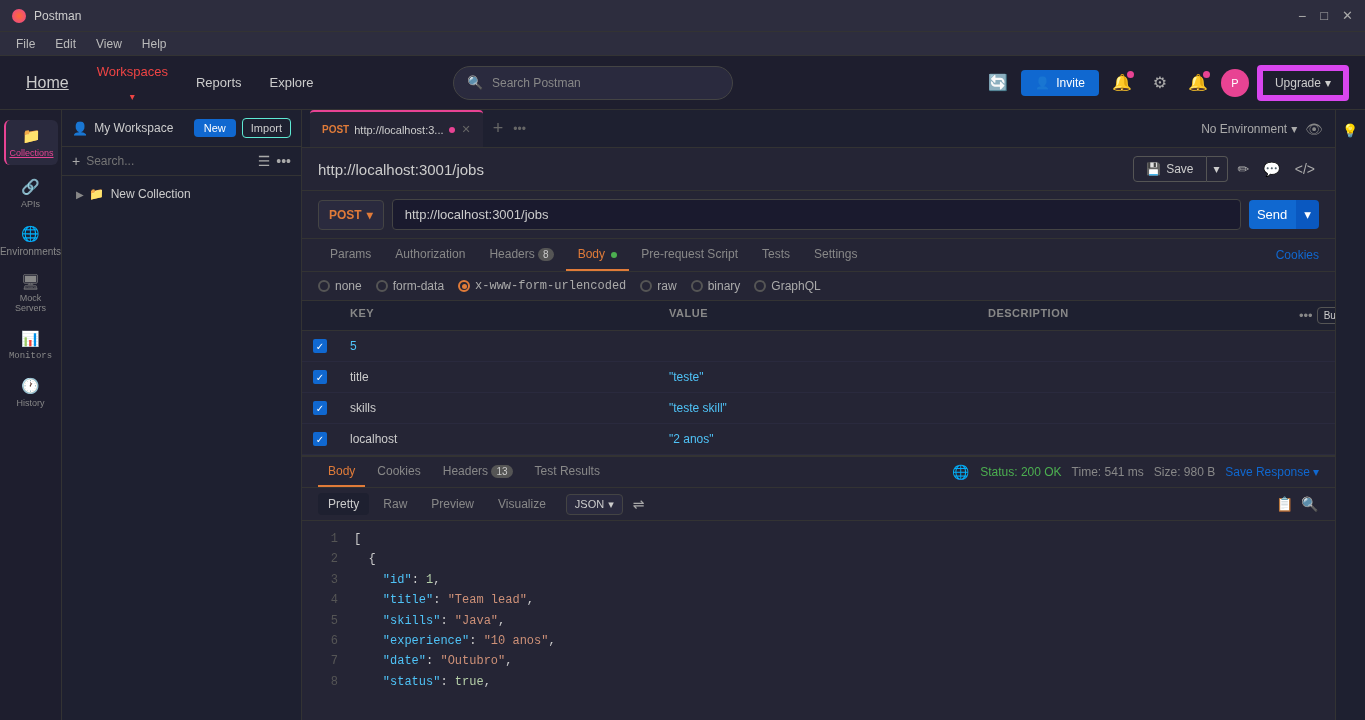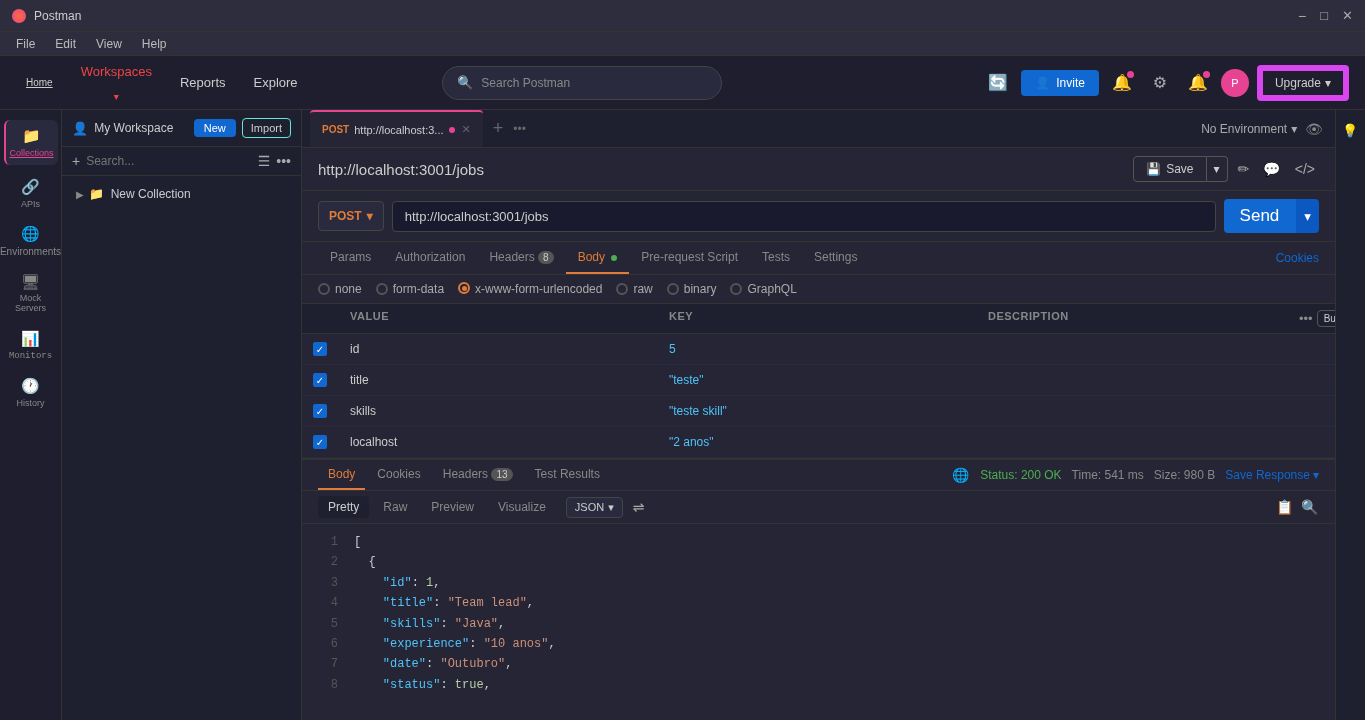--- a/index.html
+++ b/index.html
@@ -24,21 +24,21 @@
 </div>
 
 <div style="background:#2d2d3e;height:24px;display:flex;align-items:center;padding:0 8px;gap:4px;border-bottom:1px solid #333;">
   <span style="color:#bbb;font-size:12px;cursor:pointer;padding:2px 8px;border-radius:3px;">File</span>
   <span style="color:#bbb;font-size:12px;cursor:pointer;padding:2px 8px;border-radius:3px;">Edit</span>
   <span style="color:#bbb;font-size:12px;cursor:pointer;padding:2px 8px;border-radius:3px;">View</span>
   <span style="color:#bbb;font-size:12px;cursor:pointer;padding:2px 8px;border-radius:3px;">Help</span>
 </div>
 
 <div style="background:#1e1e2e;height:54px;display:flex;align-items:center;padding:0 16px;gap:8px;border-bottom:1px solid #333;">
-  <span style="color:#ccc;font-size:10px;cursor:pointer;padding:4px 10px;border-radius:4px;text-decoration:underline;">Home</span>
+  <span style="color:#ccc;font-size:16px;cursor:pointer;padding:4px 10px;border-radius:4px;text-decoration:underline;">Home</span>
   <span style="color:#ef4444;font-size:13px;cursor:pointer;padding:4px 10px;border-radius:4px;display:flex;align-items:center;gap:12px;flex-direction:column;">
     <span>Workspaces</span>
     <span style="font-size:10px;">▾</span>
   </span>
   <span style="color:#ccc;font-size:13px;cursor:pointer;padding:4px 10px;border-radius:4px;">Reports</span>
   <span style="color:#ccc;font-size:13px;cursor:pointer;padding:4px 10px;border-radius:4px;">Explore</span>
 
   <div style="flex:1;max-width:280px;margin:0 auto;background:#2a2a3e;border:1px solid #444;border-radius:20px;height:34px;display:flex;align-items:center;padding:0 14px;gap:8px;cursor:pointer;">
     <span style="color:#888;font-size:13px;">🔍</span>
     <span style="color:#888;font-size:12px;">Search Postman</span>
@@ -155,21 +155,21 @@
       </div>
     </div>
 
     <div style="display:flex;align-items:center;padding:8px 16px;gap:8px;border-bottom:1px solid #333;">
       <div style="background:#2a2a3e;border:1px solid #444;color:#e07b39;border-radius:4px;padding:7px 10px;font-size:12px;font-weight:bold;cursor:pointer;display:flex;align-items:center;gap:5px;">
         <span>POST</span>
         <span>▾</span>
       </div>
       <input style="flex: 1 1 0%; background: rgb(26, 26, 46); border: 1px solid rgb(68, 68, 68); color: rgb(204, 204, 204); border-radius: 4px; padding: 7px 12px; font-size: 13px; outline: none;" value="http://localhost:3001/jobs">
       <div style="display:flex;">
-        <button style="background:#1068d0;color:white;border:none;border-radius:4px 0 0 4px;padding:7px 16px;font-size:17px;font-weight:500;cursor:pointer;">Send</button>
+        <button style="background:#1068d0;color:white;border:none;border-radius:4px 0 0 4px;padding:7px 8px;font-size:13px;font-weight:500;cursor:pointer;">Send</button>
         <button style="background:#0a58c0;color:white;border:none;border-radius:0 4px 4px 0;padding:7px 8px;cursor:pointer;border-left:1px solid #1068d0;">▾</button>
       </div>
     </div>
 
     <div style="display:flex;align-items:center;padding:0 16px;border-bottom:1px solid #333;gap:0;">
       <span style="padding:8px 12px;font-size:12px;color:#888;cursor:pointer;border-bottom:2px solid transparent;text-align:center;">Params</span>
       <span style="padding:8px 12px;font-size:12px;color:#888;cursor:pointer;border-bottom:2px solid transparent;">Authorization</span>
       <span style="padding:8px 12px;font-size:12px;color:#888;cursor:pointer;border-bottom:2px solid transparent;">Headers <span style="background:#555;color:#ccc;border-radius:8px;padding:1px 5px;font-size:10px;">8</span></span>
       <span style="padding:8px 12px;font-size:12px;color:#e07b39;cursor:pointer;border-bottom:2px solid #e07b39;">Body <span style="display:inline-block;width:6px;height:6px;background:#4caf50;border-radius:50%;vertical-align:middle;margin-left:3px;"></span></span>
       <span style="padding:8px 12px;font-size:12px;color:#888;cursor:pointer;border-bottom:2px solid transparent;">Pre-request Script</span>
@@ -178,54 +178,53 @@
       <span style="margin-left:auto;color:#1068d0;font-size:12px;cursor:pointer;">Cookies</span>
     </div>
 
     <div style="display:flex;align-items:center;padding:7px 16px;gap:14px;border-bottom:1px solid #333;background:#252535;">
       <label style="display:flex;align-items:center;gap:5px;cursor:pointer;font-size:12px;color:#aaa;">
         <div style="width:12px;height:12px;border-radius:50%;border:2px solid #555;"></div>none
       </label>
       <label style="display:flex;align-items:center;gap:5px;cursor:pointer;font-size:12px;color:#aaa;">
         <div style="width:12px;height:12px;border-radius:50%;border:2px solid #555;"></div>form-data
       </label>
-      <label style="display:flex;align-items:flex-start;gap:5px;cursor:pointer;font-size:12px;color:#aaa;">
+      <label style="display:flex;align-items:center;gap:5px;cursor:pointer;font-size:12px;color:#aaa;font-family:Liberation Mono, monospace;">
         <div style="width:12px;height:12px;border-radius:50%;border:2px solid #e07b39;display:flex;align-items:center;justify-content:center;">
             <div style="width:5px;height:5px;background:#e07b39;border-radius:50%;"></div>
           </div>x-www-form-urlencoded
       </label>
       <label style="display:flex;align-items:center;gap:5px;cursor:pointer;font-size:12px;color:#aaa;">
         <div style="width:12px;height:12px;border-radius:50%;border:2px solid #555;"></div>raw
       </label>
       <label style="display:flex;align-items:center;gap:5px;cursor:pointer;font-size:12px;color:#aaa;">
         <div style="width:12px;height:12px;border-radius:50%;border:2px solid #555;"></div>binary
       </label>
       <label style="display:flex;align-items:center;gap:5px;cursor:pointer;font-size:12px;color:#aaa;">
         <div style="width:12px;height:12px;border-radius:50%;border:2px solid #555;"></div>GraphQL
       </label>
     </div>
 
     <div style="flex:0 0 auto;overflow:hidden;">
 
       <div style="display:grid;grid-template-columns:36px 1fr 1fr 1fr 40px;background:#1e2030;border-bottom:1px solid #333;">
         <div style="padding:6px 8px;"></div>
+        <div style="padding:6px 12px;font-size:11px;color:#888;font-weight:600;letter-spacing:0.5px;">KEY</div>
         <div style="padding:6px 12px;font-size:11px;color:#888;font-weight:600;letter-spacing:0.5px;">VALUE</div>
-        <div style="padding:6px 12px;font-size:11px;color:#888;font-weight:600;letter-spacing:0.5px;">KEY</div>
         <div style="padding:6px 12px;font-size:11px;color:#888;font-weight:600;letter-spacing:0.5px;">DESCRIPTION</div>
         <div style="padding:6px 4px;display:flex;align-items:center;gap:4px;">
           <span style="color:#888;cursor:pointer;font-size:13px;">•••</span>
           <button style="background:transparent;border:1px solid #555;color:#ccc;border-radius:4px;padding:2px 6px;font-size:10px;cursor:pointer;white-space:nowrap;">Bulk Edit</button>
         </div>
       </div>
 
       <div style="display:grid;grid-template-columns:36px 1fr 1fr 1fr 40px;border-bottom:1px solid #2a2a3e;align-items:center;">
         <div style="padding:8px;display:flex;align-items:center;justify-content:center;">
           <div style="width:14px;height:14px;background:#1068d0;border:none;border-radius:2px;display:flex;align-items:center;justify-content:center;color:white;font-size:10px;cursor:pointer;">✓</div>
         </div>
-        <div style="padding:8px 12px;font-size:12px;color:#ccc;">id</div>
         <div style="padding:8px 12px;font-size:12px;color:#4fc3f7;">5</div>
         <div style="padding:8px 12px;font-size:12px;color:#666;"></div>
         <div style="padding:4px;"></div>
       </div>
 
       <div style="display:grid;grid-template-columns:36px 1fr 1fr 1fr 40px;border-bottom:1px solid #2a2a3e;align-items:center;">
         <div style="padding:8px;display:flex;align-items:center;justify-content:center;">
           <div style="width:14px;height:14px;background:#1068d0;border:none;border-radius:2px;display:flex;align-items:center;justify-content:center;color:white;font-size:10px;cursor:pointer;">✓</div>
         </div>
         <div style="padding:8px 12px;font-size:12px;color:#ccc;">title</div>

